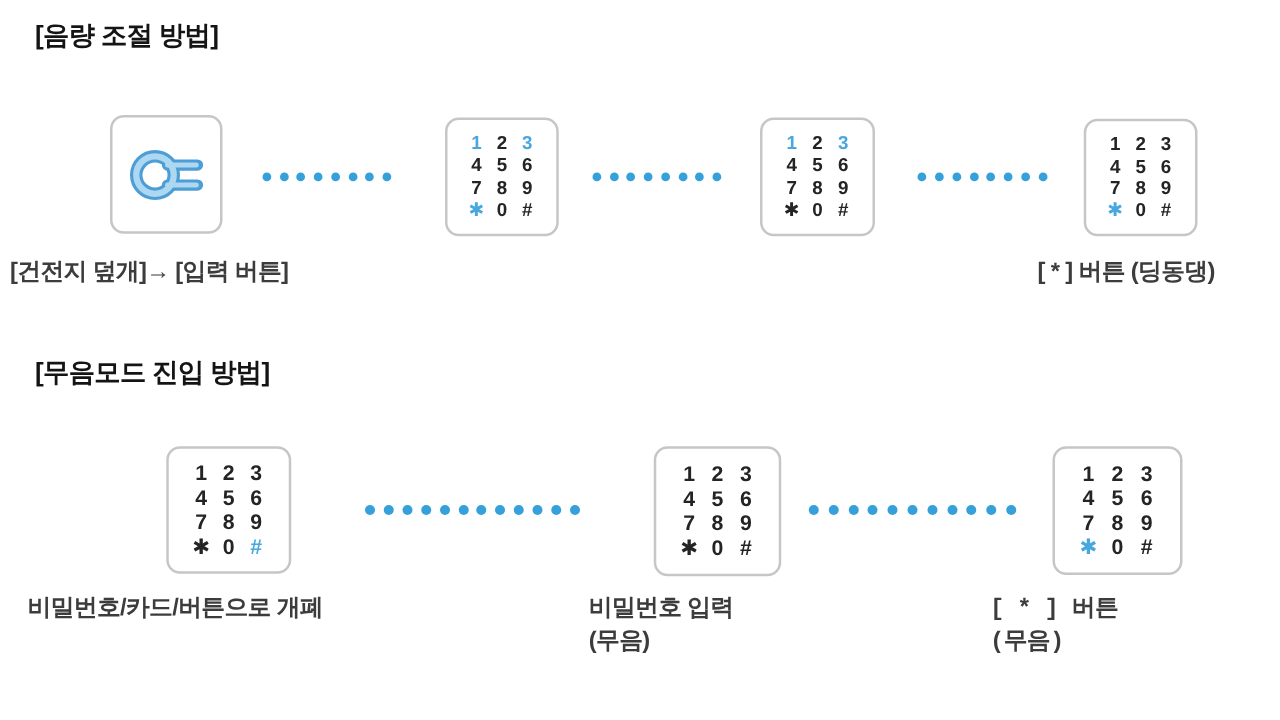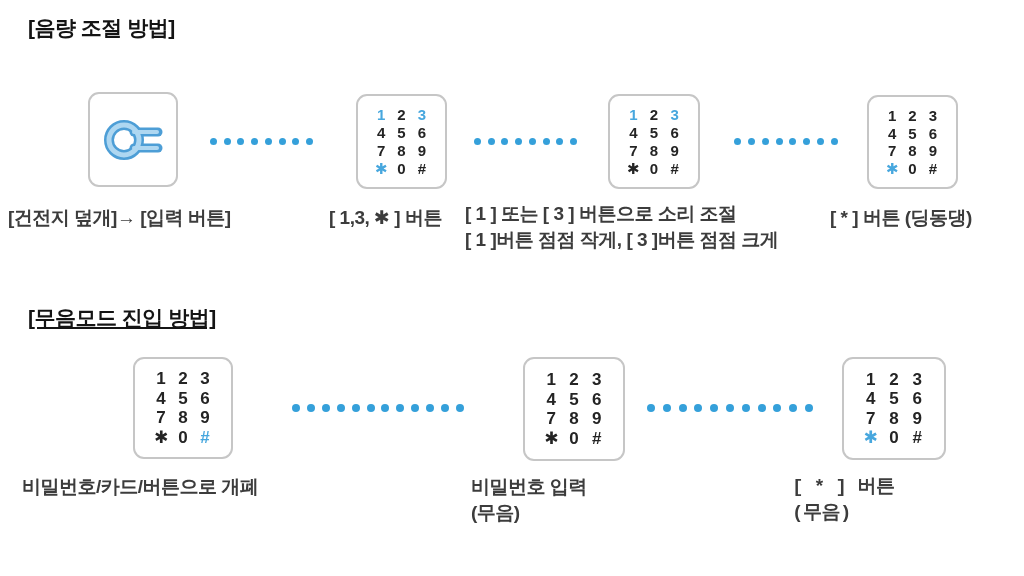--- a/index.html
+++ b/index.html
@@ -165,30 +165,25 @@
       <span class="key">7</span>
       <span class="key">8</span>
       <span class="key">9</span>
       <span class="key hl">✱</span>
       <span class="key">0</span>
       <span class="key">#</span>
     </div>
 
   <div class="caption" style="left:8px; top:205px; width:264px;">[건전지 덮개]→ [입력 버튼]</div>
 
-  <div class="caption" style="left:329px; top:205px; width:145px;">[ 1,3, ✱ ] 버튼</div>
-
-  <div class="caption two-line" style="left:465px; top:201px; width:390px;">
-    <div>[ 1 ] 또는 [ 3 ] 버튼으로 소리 조절</div>
-    <div>[ 1 ]버튼 점점 작게, [ 3 ]버튼 점점 크게</div>
-  </div>
+
 
   <div class="caption" style="left:830px; top:205px; width:200px;">[ * ] 버튼 (딩동댕)</div>
 
-  <h2 class="sec-title" style="left:28px; top:304px;text-decoration:underline;">[무음모드 진입 방법]</h2>
+  <h2 class="sec-title" style="left:28px; top:284px;">[무음모드 진입 방법]</h2>
 
   <div class="step-box keypad kp-lg" style="left:133px; top:357px; width:100px; height:102px;">
       <span class="key">1</span>
       <span class="key">2</span>
       <span class="key">3</span>
       <span class="key">4</span>
       <span class="key">5</span>
       <span class="key">6</span>
       <span class="key">7</span>
       <span class="key">8</span>

